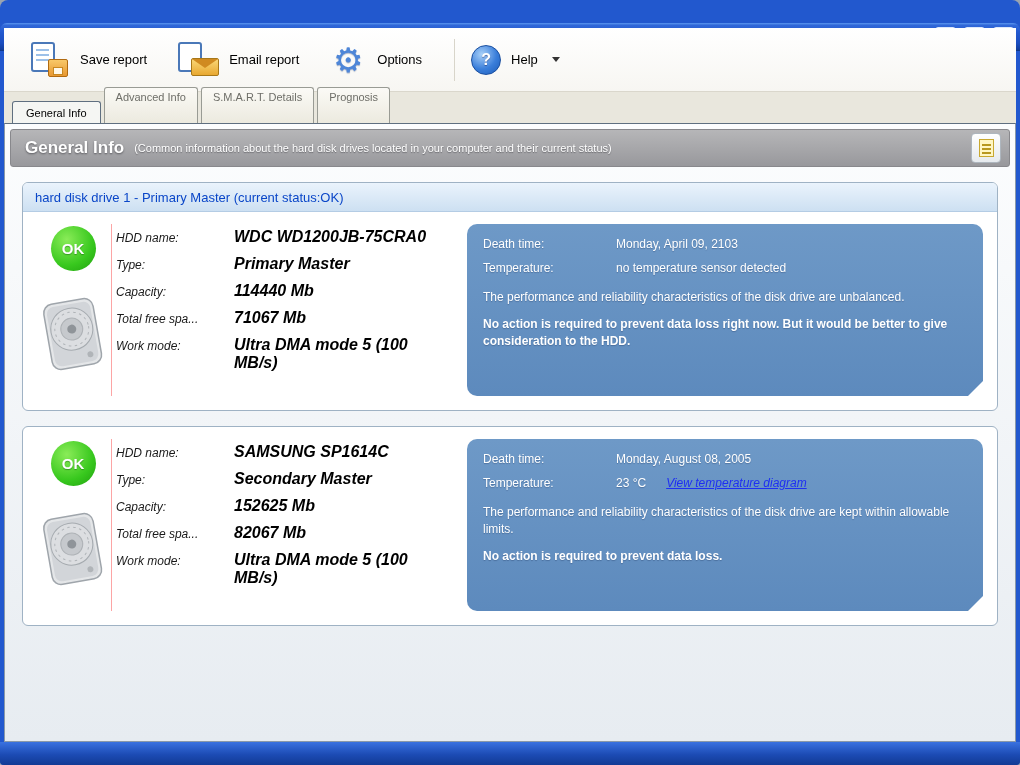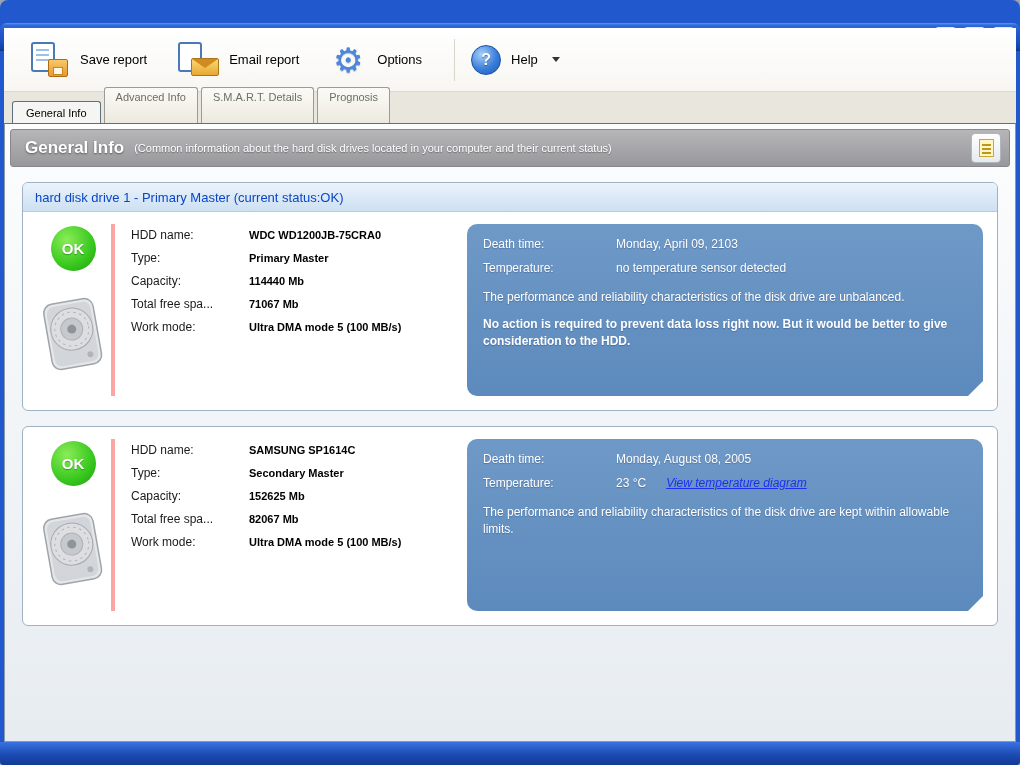--- a/index.html
+++ b/index.html
@@ -76,24 +76,24 @@
   .drive-header { height:29px; line-height:29px; padding-left:12px; font-size:13px; color:#0A46C8;
     background:linear-gradient(180deg,#EAF3FC,#CDE0F2); border-bottom:1px solid #B4CCE4; border-radius:5px 5px 0 0; }
   .drive-body { display:flex; padding:12px 14px 14px 12px; }
 
   .left-col { width:76px; display:flex; flex-direction:column; align-items:center; }
   .ok-badge { width:45px; height:45px; border-radius:50%; color:#fff; font-weight:bold; font-size:15px;
     display:flex; align-items:center; justify-content:center;
     background:radial-gradient(circle at 35% 30%, #8AEC58, #38C81E 60%, #1F9E0E); text-shadow:0 1px 1px rgba(0,60,0,.4); margin-top:2px; }
   .hdd-icon { margin-top:24px; }
 
-  .fields { width:352px; border-left:4px solid #fca5a5; padding:4px 8px 0 16px; }
+  .fields { width:352px; border-left:1px solid #fca5a5; padding:4px 8px 0 4px;font-style:italic; }
   .field-row { display:flex; align-items:baseline; margin-bottom:9px; }
   .flabel { width:118px; flex-shrink:0; font-size:12px; color:#1A1A1A; }
-  .fvalue { font-size:11px; font-weight:bold; color:#000; }
+  .fvalue { font-size:16px; font-weight:bold; color:#000; }
 
   .info-panel { flex:1; margin-left:4px; position:relative; border-radius:10px; min-height:172px;
     background:linear-gradient(180deg,#6E99C7,#5D8ABD); padding:13px 16px 12px; color:#fff; font-size:12px;
     text-shadow:0 1px 1px rgba(20,40,80,.3); }
   .irow { display:flex; margin-bottom:10px; }
   .ilabel { width:133px; flex-shrink:0; }
   .ivalue { }
   .temp-link { color:#1E2FF2; text-decoration:underline; margin-left:20px; cursor:pointer; text-shadow:none;font-style:italic; }
   .temp-link:empty { display:none; }
   .desc { margin-top:14px; line-height:1.4; }
@@ -279,20 +279,21 @@
           <div class="info-panel">
             <div class="irow">
               <span class="ilabel">Death time:</span>
               <span class="ivalue">Monday, August 08, 2005</span>
             </div>
             <div class="irow">
               <span class="ilabel">Temperature:</span>
               <span class="ivalue"><span>23 °C</span><a class="temp-link">View temperature diagram</a></span>
             </div>
             <p class="desc">The performance and reliability characteristics of the disk drive are kept within allowable limits.</p>
+            <p class="advice">No action is required to prevent data loss.</p>
             <span class="curl"></span>
           </div>
         </div>
       </section>
 
     </div>
   </div>
 
   <div class="bottom-frame"></div>
 </div>

